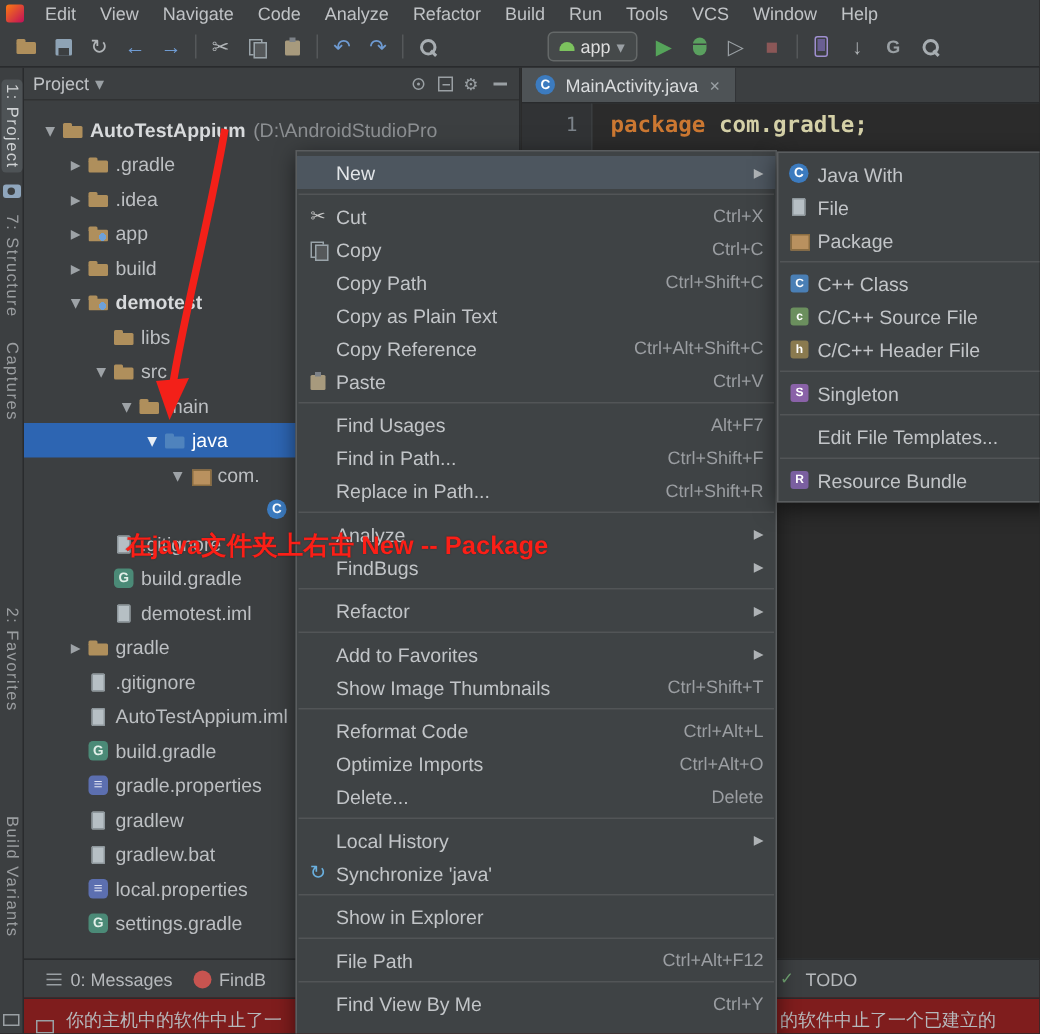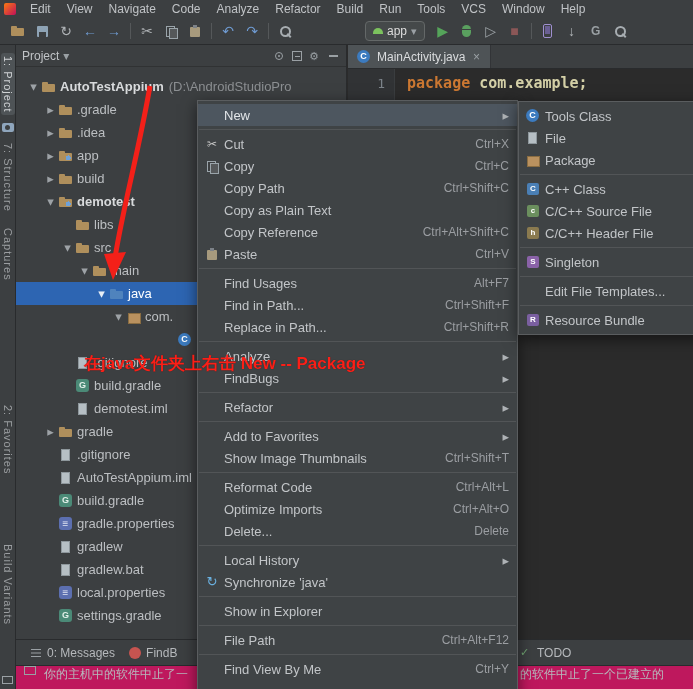--- a/index.html
+++ b/index.html
@@ -129,21 +129,21 @@
 .msep{height:1px;background:#525557;margin:3px 1px}
 
 
 .bottom-tabs{position:absolute;left:16px;right:0;bottom:24px;height:26px;background:#3c3f41;border-top:1px solid #292b2d;display:flex;align-items:center;z-index:2}
 .bt-tab{display:flex;align-items:center;gap:5px;margin-left:14px;color:#b6b9bc;cursor:default;white-space:nowrap}
 .bt-tab.todo{position:absolute;left:504px;margin-left:0}
 .bt-ic{width:12px;height:12px;position:relative;display:inline-block}
 .bt-ic.msg::before{content:"";position:absolute;left:1px;top:2px;width:10px;height:1.5px;background:#9aa0a4;box-shadow:0 3.5px 0 #9aa0a4,0 7px 0 #9aa0a4}
 .bt-ic.bug{background:#c75450;border-radius:50%}
 .bt-ic.todo-ic::before{content:"\2713";position:absolute;left:0;top:-1px;color:#73a874;font-size:11px;font-weight:bold}
-.statusbar{position:absolute;left:16px;right:0;bottom:0;height:24px;background:#be185d;border-top:1px solid #292b2d;display:flex;align-items:flex-start;z-index:2}
+.statusbar{position:absolute;left:16px;right:0;bottom:0;height:24px;background:#7f1d1d;border-top:1px solid #292b2d;display:flex;align-items:flex-end;z-index:2}
 .sb-ic{width:12px;height:9px;border:1px solid #9aa0a4;margin:0 8px 0 8px;flex:0 0 12px}
 .sb-text{color:#b6b9bc;white-space:nowrap}
 .sb-text.right{position:absolute;left:504px}
 
 
 .annotation{position:absolute;left:84px;top:352px;z-index:20;color:#fb1f17;font-size:17px;font-weight:bold;white-space:nowrap;text-shadow:0 0 1px rgba(0,0,0,.4)}
 .arrow-overlay{position:absolute;left:0;top:0;width:693px;height:689px;z-index:19;pointer-events:none}
 </style>
 </head>
 <body>
@@ -367,21 +367,21 @@
   <div class="editor">
     <div id="editor-tabs" class="etabs">
         <div class="etab active">
           <span class="ic ic-class"></span>
           <span>MainActivity.java</span>
           <span class="tab-close"></span>
         </div>
       </div>
     <div class="code-area">
       <div class="gutter"><span>1</span></div>
-      <div id="code-line" class="codecol"><span style="color: rgb(204, 120, 50);">package </span><span style="color: rgb(212, 208, 167);">com.example;</span></div>
+      <div id="code-line" class="codecol"><span style="color: rgb(204, 120, 50);">package </span><span style="color: rgb(212, 208, 167);">com.gradle;</span></div>
     </div>
   </div>
 
   <div class="bottom-tabs">
     <span class="bt-tab">
       <span class="bt-ic msg"></span>
       <span>0: Messages</span>
     </span>
     <span class="bt-tab">
       <span class="bt-ic bug"></span>
@@ -520,21 +520,21 @@
       <div class="mrow">
         <span class="ic"></span>
         <span class="mlabel">Find View By Me</span>
         <span class="mshort">Ctrl+Y</span>
       </div>
     </div>
 
   <div id="new-submenu" class="popup">
       <div class="mrow">
         <span class="ic ic-class"></span>
-        <span class="mlabel">Tools Class</span>
+        <span class="mlabel">Java With</span>
       </div>
       <div class="mrow">
         <span class="ic ic-file"></span>
         <span class="mlabel">File</span>
       </div>
       <div class="mrow">
         <span class="ic ic-package"></span>
         <span class="mlabel">Package</span>
       </div>
       <div class="msep"></div>

